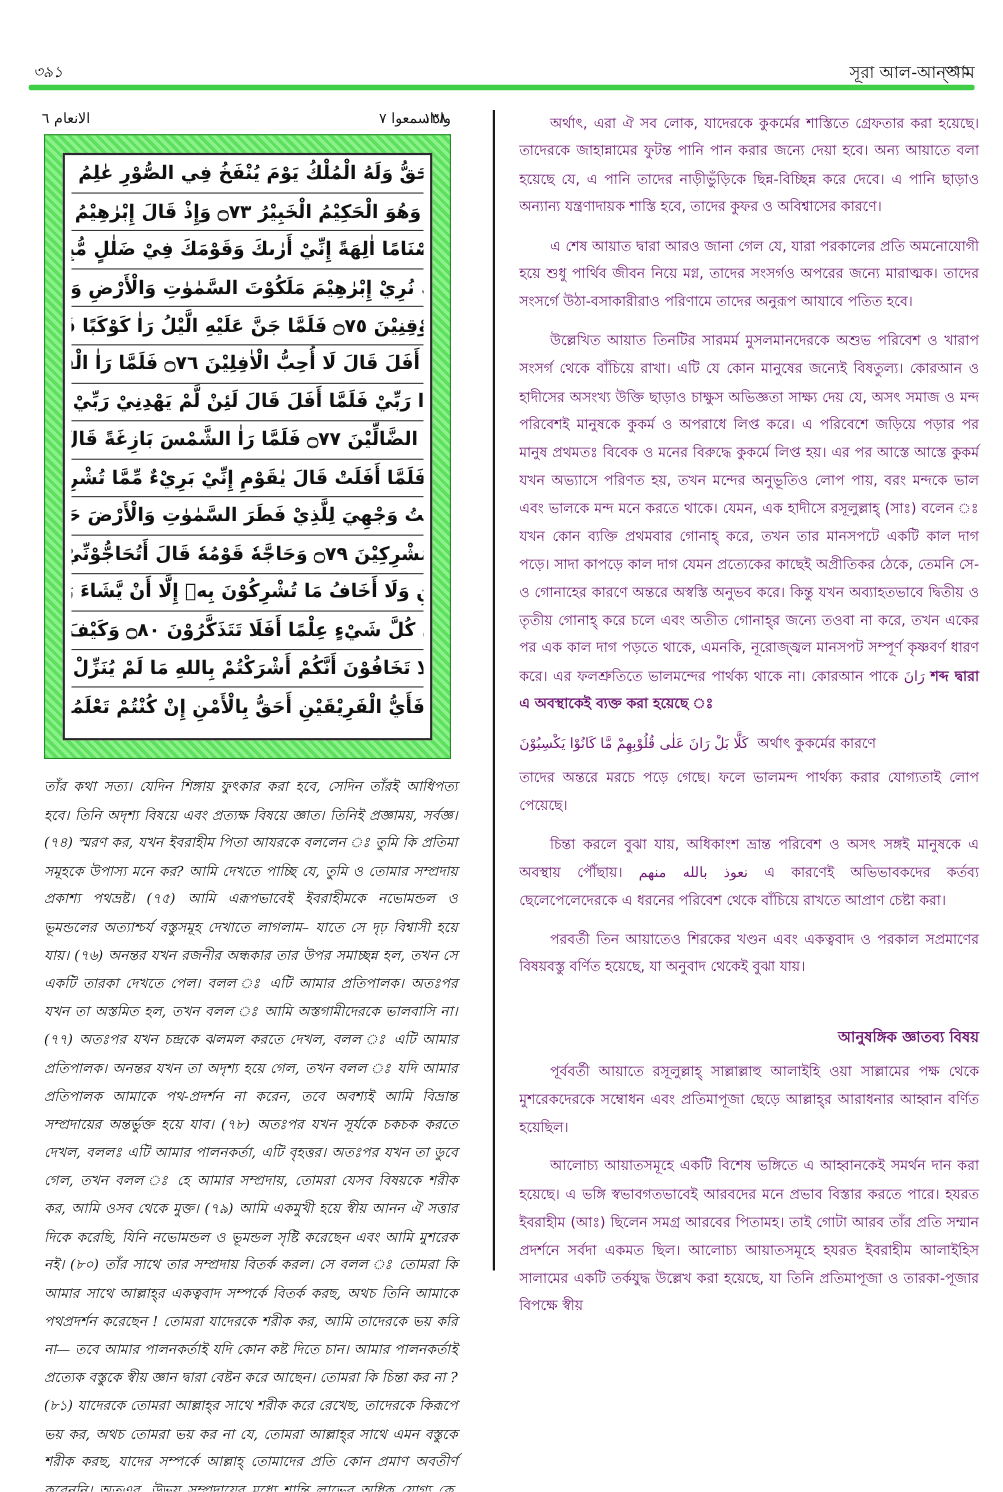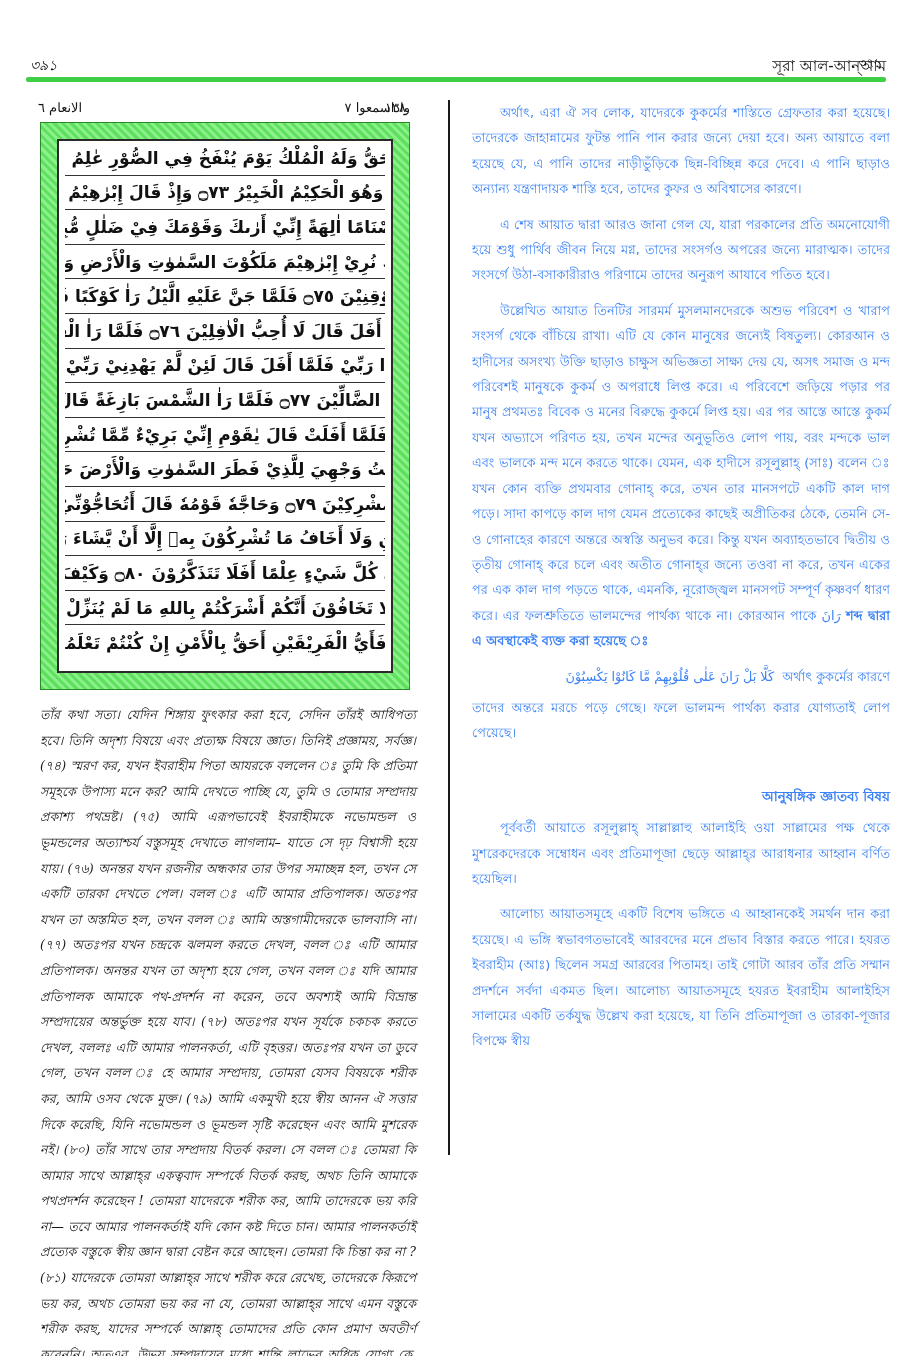--- a/index.html
+++ b/index.html
@@ -61,26 +61,26 @@
     position: absolute; left: 40px; top: 702px; width: 376px;
     font-family: "DejaVu Serif", serif; font-style: italic;
     font-size: 12.6px; line-height: 25.6px; text-align: justify;
     color: #151515;
   }
 
   
   .right-col {
     position: absolute; left: 472px; top: 100px; width: 418px;
     font-family: "DejaVu Sans", sans-serif; font-size: 12.8px; line-height: 25.4px;
-    text-align: justify; color: #3b82f6;
+    text-align: justify; color: #701a75;
   }
   .right-col p { margin: 0 0 10px 0; text-indent: 28px; }
   .right-col p.noindent { text-indent: 0; }
   .arabic-inline { font-family: "DejaVu Sans", sans-serif; direction: rtl; unicode-bidi: embed; }
-  .quote-line { text-align: right; margin: 0 0 6px 0; }
+  .quote-line { margin: 0 0 6px 0; }
   .section-heading {
     text-align: right; font-weight: bold; font-size: 13.5px; margin: 38px 0 6px 0;
   }
   .bold-inline { font-weight: bold; }
 </style>
 </head>
 <body>
 
 <div class="page-header">
   <span class="num-left">৩৯১</span>
@@ -117,16 +117,18 @@
 </div>
 
 <div class="trans-text">তাঁর কথা সত্য। যেদিন শিঙ্গায় ফুৎকার করা হবে, সেদিন তাঁরই আধিপত্য হবে। তিনি অদৃশ্য বিষয়ে এবং প্রত্যক্ষ বিষয়ে জ্ঞাত। তিনিই প্রজ্ঞাময়, সর্বজ্ঞ। (৭৪) স্মরণ কর, যখন ইবরাহীম পিতা আযরকে বললেন ঃ তুমি কি প্রতিমা সমূহকে উপাস্য মনে কর? আমি দেখতে পাচ্ছি যে, তুমি ও তোমার সম্প্রদায় প্রকাশ্য পথভ্রষ্ট। (৭৫) আমি এরূপভাবেই ইবরাহীমকে নভোমন্ডল ও ভূমন্ডলের অত্যাশ্চর্য বস্তুসমূহ দেখাতে লাগলাম– যাতে সে দৃঢ় বিশ্বাসী হয়ে যায়। (৭৬) অনন্তর যখন রজনীর অন্ধকার তার উপর সমাচ্ছন্ন হল, তখন সে একটি তারকা দেখতে পেল। বলল ঃ এটি আমার প্রতিপালক। অতঃপর যখন তা অস্তমিত হল, তখন বলল ঃ আমি অস্তগামীদেরকে ভালবাসি না। (৭৭) অতঃপর যখন চন্দ্রকে ঝলমল করতে দেখল, বলল ঃ এটি আমার প্রতিপালক। অনন্তর যখন তা অদৃশ্য হয়ে গেল, তখন বলল ঃ যদি আমার প্রতিপালক আমাকে পথ-প্রদর্শন না করেন, তবে অবশ্যই আমি বিভ্রান্ত সম্প্রদায়ের অন্তর্ভুক্ত হয়ে যাব। (৭৮) অতঃপর যখন সূর্যকে চকচক করতে দেখল, বললঃ এটি আমার পালনকর্তা, এটি বৃহত্তর। অতঃপর যখন তা ডুবে গেল, তখন বলল ঃ হে আমার সম্প্রদায়, তোমরা যেসব বিষয়কে শরীক কর, আমি ওসব থেকে মুক্ত। (৭৯) আমি একমুখী হয়ে স্বীয় আনন ঐ সত্তার দিকে করেছি, যিনি নভোমন্ডল ও ভূমন্ডল সৃষ্টি করেছেন এবং আমি মুশরেক নই। (৮০) তাঁর সাথে তার সম্প্রদায় বিতর্ক করল। সে বলল ঃ তোমরা কি আমার সাথে আল্লাহ্‌র একত্ববাদ সম্পর্কে বিতর্ক করছ, অথচ তিনি আমাকে পথপ্রদর্শন করেছেন ! তোমরা যাদেরকে শরীক কর, আমি তাদেরকে ভয় করি না— তবে আমার পালনকর্তাই যদি কোন কষ্ট দিতে চান। আমার পালনকর্তাই প্রত্যেক বস্তুকে স্বীয় জ্ঞান দ্বারা বেষ্টন করে আছেন। তোমরা কি চিন্তা কর না ? (৮১) যাদেরকে তোমরা আল্লাহ্‌র সাথে শরীক করে রেখেছ, তাদেরকে কিরূপে ভয় কর, অথচ তোমরা ভয় কর না যে, তোমরা আল্লাহ্‌র সাথে এমন বস্তুকে শরীক করছ, যাদের সম্পর্কে আল্লাহ্‌ তোমাদের প্রতি কোন প্রমাণ অবতীর্ণ করেননি। অতএব, উভয় সম্প্রদায়ের মধ্যে শান্তি লাভের অধিক যোগ্য কে, যদি তোমরা জ্ঞানী হয়ে থাক !</div>
 
 <div class="right-col">
   <p>অর্থাৎ, এরা ঐ সব লোক, যাদেরকে কুকর্মের শাস্তিতে গ্রেফতার করা হয়েছে। তাদেরকে জাহান্নামের ফুটন্ত পানি পান করার জন্যে দেয়া হবে। অন্য আয়াতে বলা হয়েছে যে, এ পানি তাদের নাড়ীভুঁড়িকে ছিন্ন-বিচ্ছিন্ন করে দেবে। এ পানি ছাড়াও অন্যান্য যন্ত্রণাদায়ক শাস্তি হবে, তাদের কুফর ও অবিশ্বাসের কারণে।</p>
   <p>এ শেষ আয়াত দ্বারা আরও জানা গেল যে, যারা পরকালের প্রতি অমনোযোগী হয়ে শুধু পার্থিব জীবন নিয়ে মগ্ন, তাদের সংসর্গও অপরের জন্যে মারাত্মক। তাদের সংসর্গে উঠা-বসাকারীরাও পরিণামে তাদের অনুরূপ আযাবে পতিত হবে।</p>
   <p><span>উল্লেখিত আয়াত তিনটির সারমর্ম মুসলমানদেরকে অশুভ পরিবেশ ও খারাপ সংসর্গ থেকে বাঁচিয়ে রাখা। এটি যে কোন মানুষের জন্যেই বিষতুল্য। কোরআন ও হাদীসের অসংখ্য উক্তি ছাড়াও চাক্ষুস অভিজ্ঞতা সাক্ষ্য দেয় যে, অসৎ সমাজ ও মন্দ পরিবেশই মানুষকে কুকর্ম ও অপরাধে লিপ্ত করে। এ পরিবেশে জড়িয়ে পড়ার পর মানুষ প্রথমতঃ বিবেক ও মনের বিরুদ্ধে কুকর্মে লিপ্ত হয়। এর পর আস্তে আস্তে কুকর্ম যখন অভ্যাসে পরিণত হয়, তখন মন্দের অনুভূতিও লোপ পায়, বরং মন্দকে ভাল এবং ভালকে মন্দ মনে করতে থাকে। যেমন, এক হাদীসে রসূলুল্লাহ্‌ (সাঃ) বলেন ঃ যখন কোন ব্যক্তি প্রথমবার গোনাহ্‌ করে, তখন তার মানসপটে একটি কাল দাগ পড়ে। সাদা কাপড়ে কাল দাগ যেমন প্রত্যেকের কাছেই অপ্রীতিকর ঠেকে, তেমনি সে-ও গোনাহের কারণে অন্তরে অস্বস্তি অনুভব করে। কিন্তু যখন অব্যাহতভাবে দ্বিতীয় ও তৃতীয় গোনাহ্‌ করে চলে এবং অতীত গোনাহ্‌র জন্যে তওবা না করে, তখন একের পর এক কাল দাগ পড়তে থাকে, এমনকি, নূরোজ্জ্বল মানসপট সম্পূর্ণ কৃষ্ণবর্ণ ধারণ করে। এর ফলশ্রুতিতে ভালমন্দের পার্থক্য থাকে না। কোরআন পাকে</span> <span class="arabic-inline">رَانَ</span> <span class="bold-inline">শব্দ দ্বারা এ অবস্থাকেই ব্যক্ত করা হয়েছে ঃ</span></p>
   <div class="quote-line"><span class="arabic-inline">كَلَّا بَلْ رَانَ عَلٰى قُلُوْبِهِمْ مَّا كَانُوْا يَكْسِبُوْنَ</span>&nbsp;&nbsp;<span>অর্থাৎ কুকর্মের কারণে</span></div>
   <p class="noindent">তাদের অন্তরে মরচে পড়ে গেছে। ফলে ভালমন্দ পার্থক্য করার যোগ্যতাই লোপ পেয়েছে।</p>
+  <p><span>চিন্তা করলে বুঝা যায়, অধিকাংশ ভ্রান্ত পরিবেশ ও অসৎ সঙ্গই মানুষকে এ অবস্থায় পৌঁছায়।</span> <span class="arabic-inline">نعوذ بالله منهم</span> <span>এ কারণেই অভিভাবকদের কর্তব্য ছেলেপেলেদেরকে এ ধরনের পরিবেশ থেকে বাঁচিয়ে রাখতে আপ্রাণ চেষ্টা করা।</span></p>
+  <p>পরবর্তী তিন আয়াতেও শিরকের খণ্ডন এবং একত্ববাদ ও পরকাল সপ্রমাণের বিষয়বস্তু বর্ণিত হয়েছে, যা অনুবাদ থেকেই বুঝা যায়।</p>
   <div class="section-heading">আনুষঙ্গিক জ্ঞাতব্য বিষয়</div>
   <p>পূর্ববর্তী আয়াতে রসূলুল্লাহ্‌ সাল্লাল্লাহু আলাইহি ওয়া সাল্লামের পক্ষ থেকে মুশরেকদেরকে সম্বোধন এবং প্রতিমাপূজা ছেড়ে আল্লাহ্‌র আরাধনার আহ্বান বর্ণিত হয়েছিল।</p>
   <p>আলোচ্য আয়াতসমূহে একটি বিশেষ ভঙ্গিতে এ আহ্বানকেই সমর্থন দান করা হয়েছে। এ ভঙ্গি স্বভাবগতভাবেই আরবদের মনে প্রভাব বিস্তার করতে পারে। হযরত ইবরাহীম (আঃ) ছিলেন সমগ্র আরবের পিতামহ। তাই গোটা আরব তাঁর প্রতি সম্মান প্রদর্শনে সর্বদা একমত ছিল। আলোচ্য আয়াতসমূহে হযরত ইবরাহীম আলাইহিস সালামের একটি তর্কযুদ্ধ উল্লেখ করা হয়েছে, যা তিনি প্রতিমাপূজা ও তারকা-পূজার বিপক্ষে স্বীয়</p>
 </div>
 
 </body></html>

